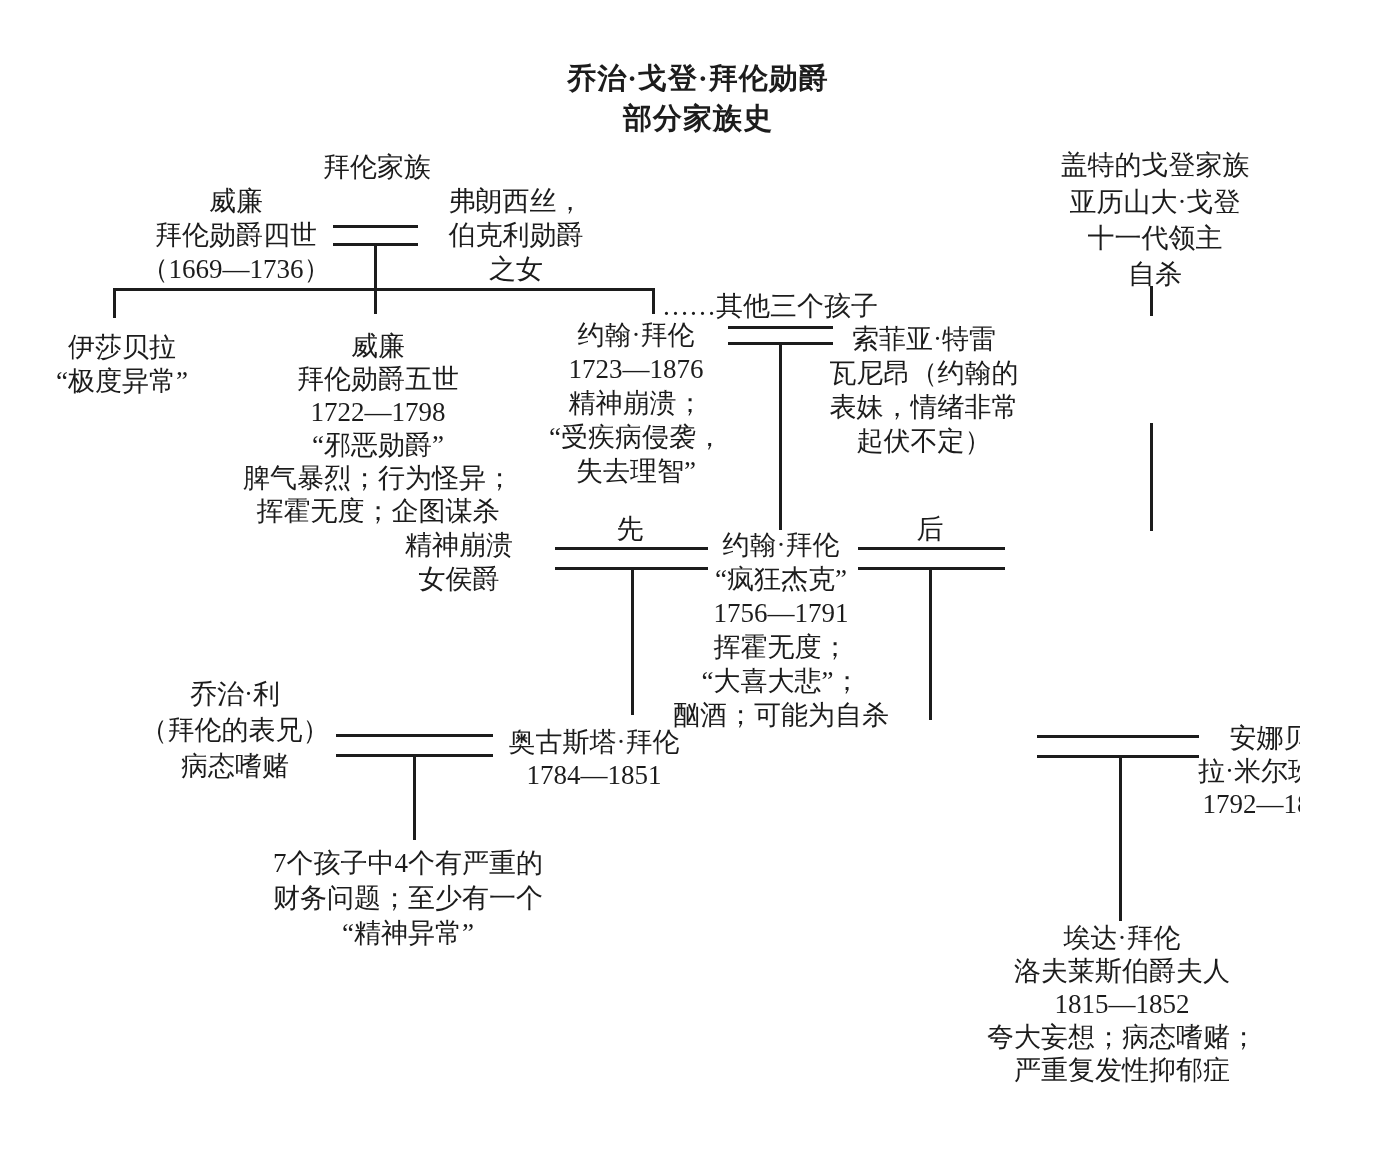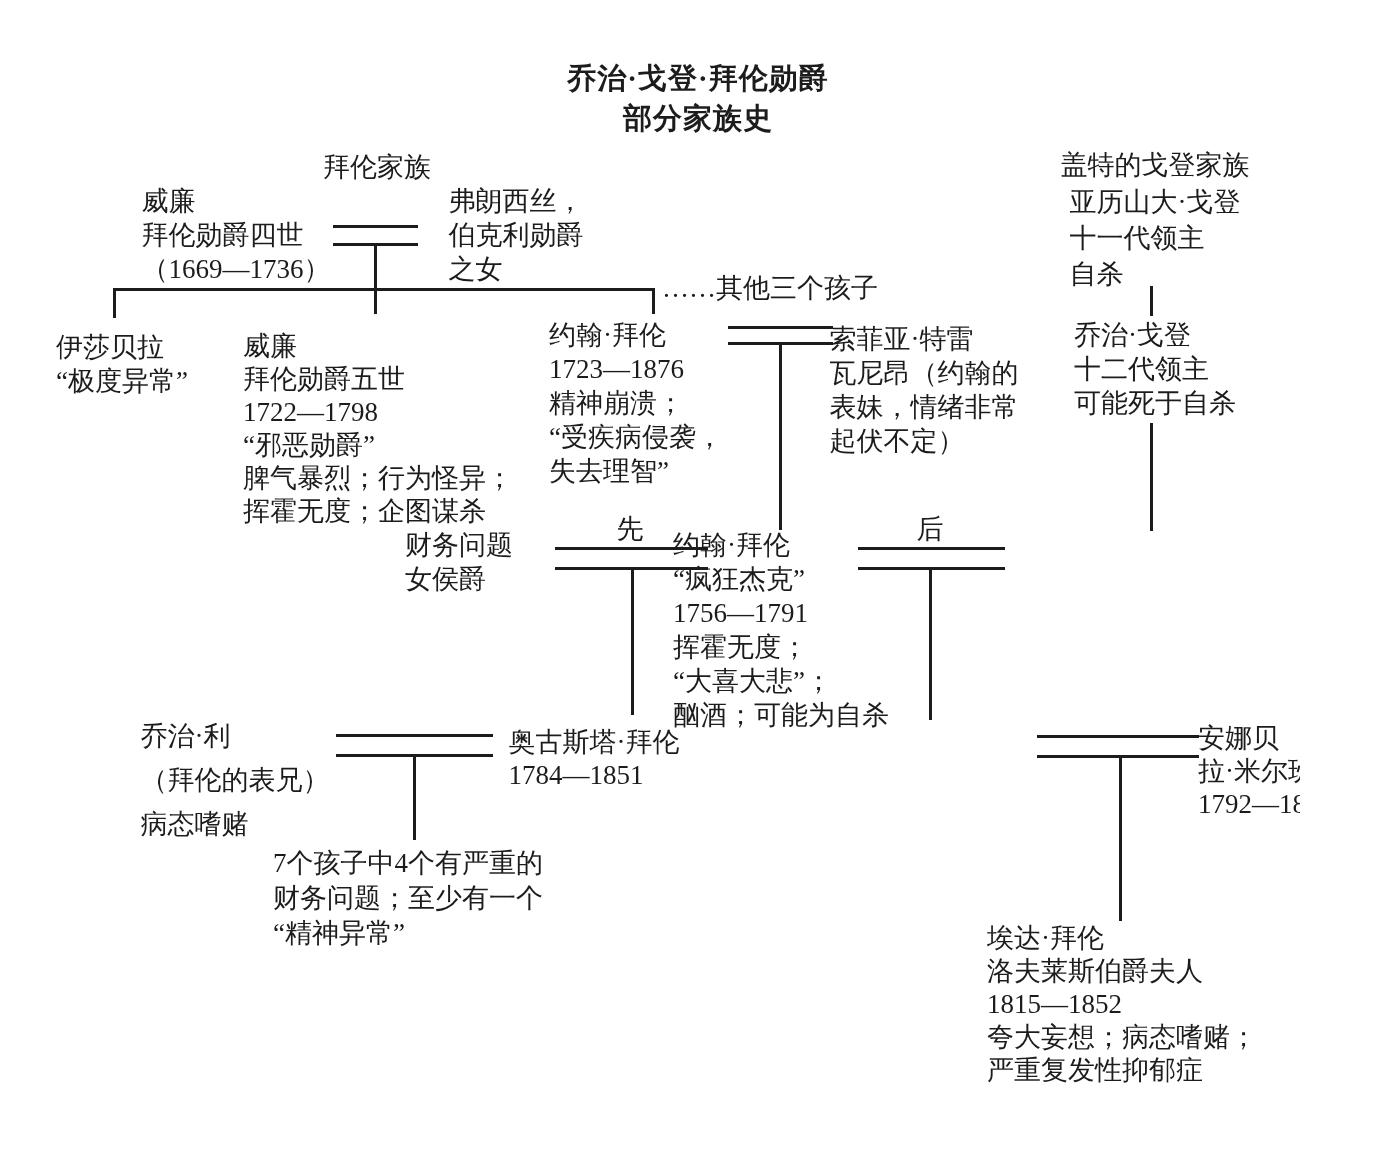--- a/index.html
+++ b/index.html
@@ -8,28 +8,29 @@
     width: 1300px;
     height: 1164px;
     background: #ffffff;
     font-family: "Liberation Serif", "DejaVu Serif", serif;
     color: #1c1c1c;
     overflow: hidden;
   }
   .node {
     position: absolute;
     transform: translateX(-50%);
-    text-align: left;
+    text-align: center;
     font-size: 27px;
     line-height: 34px;
     white-space: pre;
   }
   .node.left-align {
     transform: none;
     text-align: right;
+    margin-top: 18px;
   }
   .title {
     position: absolute;
     transform: translateX(-50%);
     text-align: center;
     font-size: 29px;
     line-height: 40px;
     font-weight: 700;
     white-space: pre;
     letter-spacing: 1px;
@@ -84,36 +85,33 @@
 挥霍无度；企图谋杀</div>
   <div class="node" style="left:636px; top:318px">约翰·拜伦
 1723—1876
 精神崩溃；
 “受疾病侵袭，
 失去理智”</div>
   <div class="node" style="left:924px; top:322px">索菲亚·特雷
 瓦尼昂（约翰的
 表妹，情绪非常
 起伏不定）</div>
-  <div class="node" style="left:1155px; top:318px">乔治·戈登
-十二代领主
-可能死于自杀</div>
 
-  <div class="node" style="left:459px; top:528px">财务问题
+  <div class="node" style="left:459px; top:528px">精神崩溃
 女侯爵</div>
   <div class="order-label" style="left:630px; top:513px">先</div>
   <div class="node" style="left:781px; top:528px">约翰·拜伦
 “疯狂杰克”
 1756—1791
 挥霍无度；
 “大喜大悲”；
 酗酒；可能为自杀</div>
   <div class="order-label" style="left:930px; top:513px">后</div>
 
-  <div class="node" style="left:235px; top:714px; line-height:44px">乔治·利
+  <div class="node" style="left:235px; top:676px; line-height:36px">乔治·利
 （拜伦的表兄）
 病态嗜赌</div>
   <div class="node" style="left:594px; top:726px; line-height:33px">奥古斯塔·拜伦
 1784—1851</div>
   <div class="node" style="left:1270px; top:722px; line-height:33px">安娜贝
 拉·米尔班克
 1792—1860</div>
 
   <div class="node" style="left:408px; top:846px; line-height:35px">7个孩子中4个有严重的
 财务问题；至少有一个

